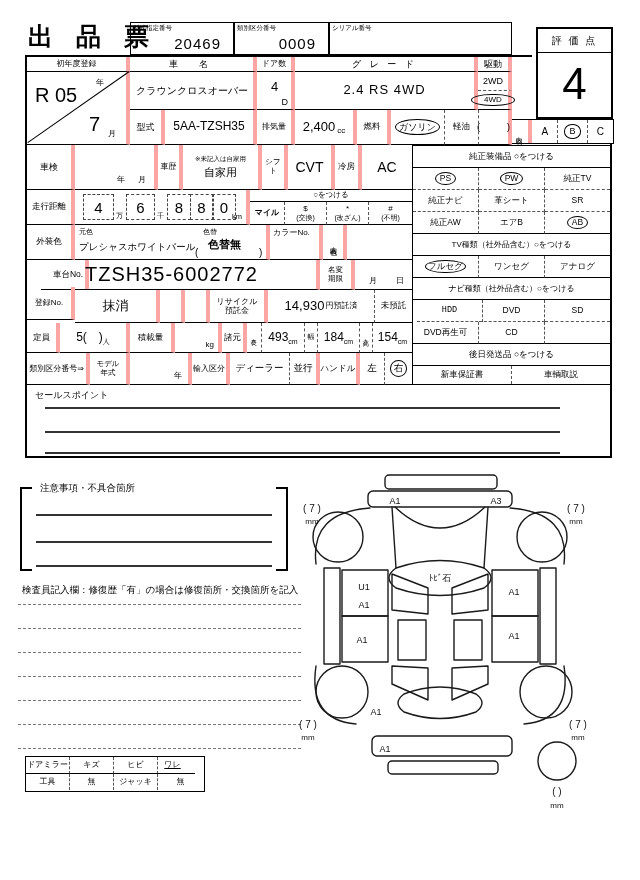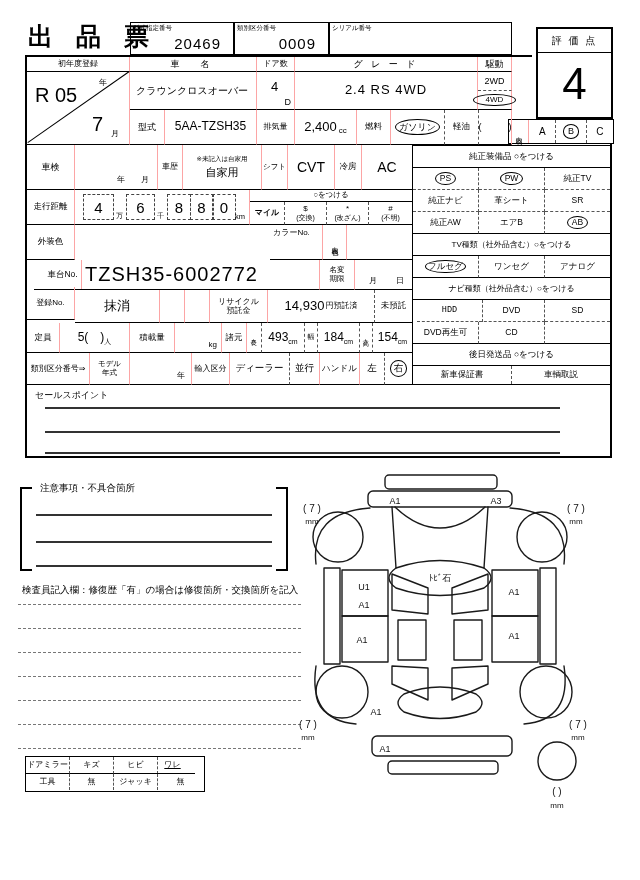--- a/index.html
+++ b/index.html
@@ -2,21 +2,21 @@
 <html lang="ja"><head>
 <meta charset="utf-8">
 <style>
   html,body{margin:0;padding:0;background:#fff;}
   #sheet{position:relative;width:640px;height:880px;background:#fff;color:#000;
          font-family:"Liberation Sans","DejaVu Sans",sans-serif;overflow:hidden;}
   .c{position:absolute;box-sizing:border-box;display:flex;align-items:center;justify-content:center;
      text-align:center;line-height:1.15;}
   .col{flex-direction:column;}
   .tl{align-items:flex-start;justify-content:flex-start;text-align:left;}
-  .br{border-right:1px solid #fca5a5}.bb{border-bottom:1px solid #000}
+  .br{border-right:4px solid #fca5a5}.bb{border-bottom:1px solid #000}
   .brd{border-right:1px dashed #555}.bbd{border-bottom:1px dashed #555}
   .s65{font-size:6.5px}.s7{font-size:7px}.s75{font-size:7.5px}.s8{font-size:8px}.s85{font-size:8.5px}
   .s9{font-size:9px}.s95{font-size:9.5px}.s10{font-size:10px}.s11{font-size:11px}.s12{font-size:12px}
   .s13{font-size:13px}.s14{font-size:14px}.s15{font-size:20px}
   .seg{position:absolute;background:#000;}
   .hbox{position:absolute;border:1.2px solid #000;box-sizing:border-box;}
   .hbox .lbl{position:absolute;top:1px;left:2px;font-size:6.5px;}
   .hbox .val{position:absolute;right:12px;bottom:2px;font-size:15px;letter-spacing:1px;}
   .circ{border:1.5px solid #000;border-radius:50%;padding:0 4px;display:inline-block;line-height:1.35;}
   .mbox{border:1.5px dashed #444;width:31px;height:26px;display:flex;align-items:center;justify-content:center;
@@ -137,27 +137,35 @@
     <div class="c col brd bb" style="left:302px;top:147px;width:42px;height:23px;">
       <span class="s8">*</span>
         <span class="s7">(改ざん)</span>
     </div>
     <div class="c col bb" style="left:344px;top:147px;width:43px;height:23px;">
       <span class="s8">#</span>
         <span class="s7">(不明)</span>
     </div>
 
     <div class="c s85 br bb" style="left:2px;top:170px;width:48px;height:35px;">外装色</div>
+    <div class="br bb" style="position:absolute;left:50px;top:170px;width:195px;height:35px;box-sizing:border-box;">
+      <span class="abs s7" style="left:4px;top:2px;">元色</span>
+      <span class="abs s95" style="left:4px;top:16px;">プレシャスホワイトパール</span>
+      <span class="abs s7" style="left:128px;top:2px;">色替</span>
+      <span class="abs s10" style="left:120px;bottom:1px;">(</span>
+      <span class="abs s11" style="left:133px;top:12px;font-weight:600;">色替無</span>
+      <span class="abs s10" style="left:184px;bottom:1px;">)</span>
+    </div>
     <div class="c s8 br bb tl" style="left:245px;top:170px;width:53px;height:35px;padding:3px;">カラーNo.</div>
     <div class="c br bb" style="left:298px;top:170px;width:24px;height:35px;">
       <span style="writing-mode:vertical-rl;font-size:7px;letter-spacing:1px;">内装色</span>
     </div>
     <div class="c bb" style="left:322px;top:170px;width:65px;height:35px;"></div>
 
-    <div class="c s85 br bb" style="left:9px;top:205px;width:48px;height:30px;padding-left:10px;">車台No.</div>
+    <div class="c s85 br bb" style="left:16px;top:205px;width:48px;height:30px;padding-left:10px;">車台No.</div>
     <div class="c s15 br bb" style="left:50px;top:205px;width:245px;height:30px;justify-content:flex-start;padding-left:10px;letter-spacing:1px;">TZSH35-6002772</div>
     <div class="c col s75 br bb" style="left:295px;top:205px;width:35px;height:30px;">
       <span>名変</span>
         <span>期限</span>
     </div>
     <div class="bb" style="position:absolute;left:330px;top:205px;width:57px;height:30px;box-sizing:border-box;">
       <span class="abs s8" style="left:14px;bottom:3px;">月</span>
       <span class="abs s8" style="right:8px;bottom:3px;">日</span>
     </div>
 

